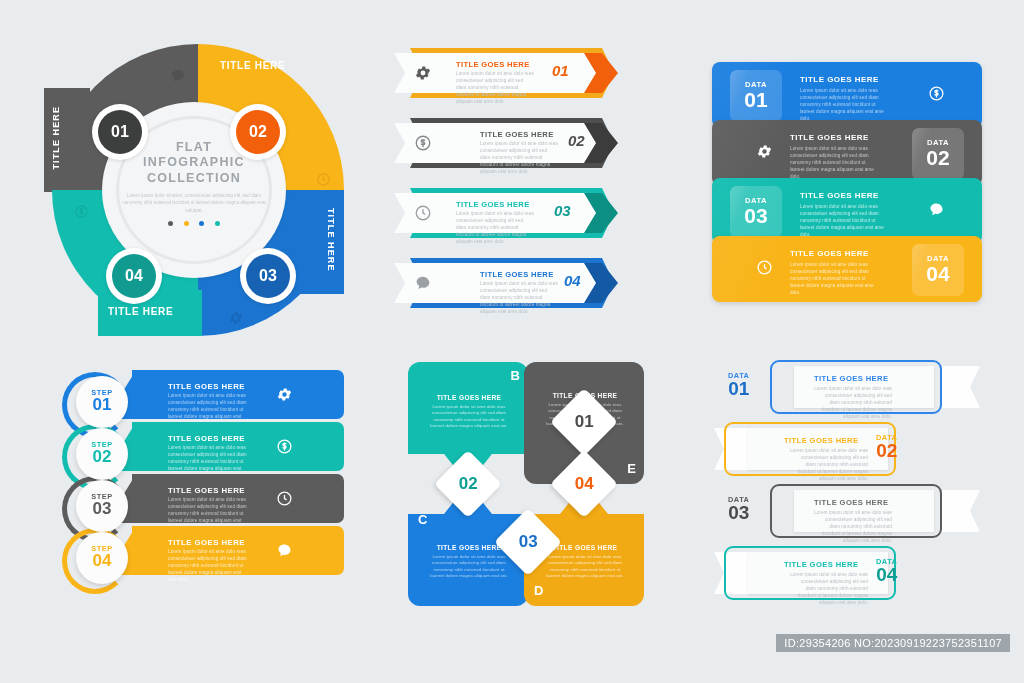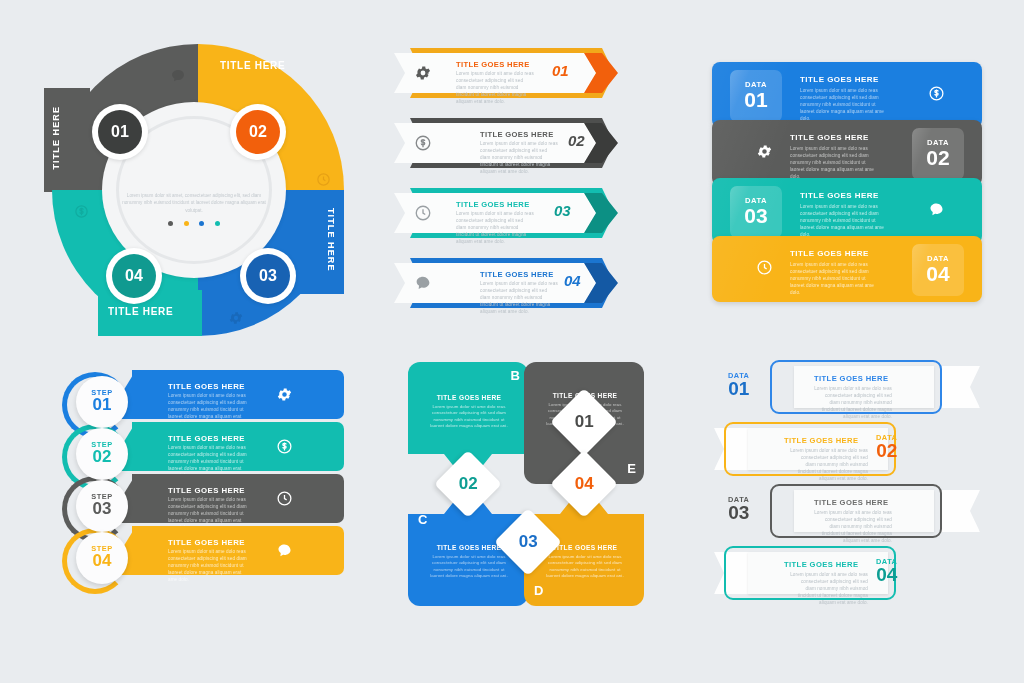--- a/index.html
+++ b/index.html
@@ -175,20 +175,25 @@
         </svg>
     </div>
 
     <div class="q-tr-lbl">TITLE HERE</div>
     <div class="q-bl-lbl">TITLE HERE</div>
     <div class="v-lbl v-tl">TITLE HERE</div>
     <div class="v-lbl v-br">TITLE HERE</div>
 
     <div class="hub"></div>
     <div class="hub-ring"></div>
+    <div class="hub-txt">
+      <div><span>FLAT</span></div>
+      <div><span>INFOGRAPHIC</span></div>
+      <div><span>COLLECTION</span></div>
+    </div>
     <div class="hub-sub">Lorem ipsum dolor sit amet, consectetuer adipiscing elit, sed diam nonummy nibh euismod tincidunt ut laoreet dolore magna aliquam erat volutpat.</div>
     <div class="dots">
       <span class="dot" style="background:#5b5c5b"></span>
       <span class="dot" style="background:#f9b418"></span>
       <span class="dot" style="background:#1b75d0"></span>
       <span class="dot" style="background:#12bdb0"></span>
     </div>
 
     <div class="bub b01">
       <div class="bub-in" style="background:#3d3f3e">
@@ -501,14 +506,15 @@
       <div class="rinner" style="left:44px;top:8px"></div>
       <div class="rttl" style="left:80px;top:16px;color:#12bdb0">TITLE GOES HERE</div>
       <div class="rlor lorem" style="left:86px;top:27px;text-align:right">Lorem ipsum dolor sit ame dolo reas consectetuer adipiscing elit sed diam nonummy nibh euismod tincidunt ut laoreet dolore magna aliquam erat ame dolo.</div>
       <div class="rnum" style="left:172px;top:14px">
         <div class="w" style="color:#12bdb0">DATA</div>
         <div class="n" style="color:#0e9e93">04</div>
       </div>
     </div>
   </div>
 
+  <div class="idtag">ID:29354206 NO:20230919223752351107</div>
 
 </div>
 
 </body></html>

